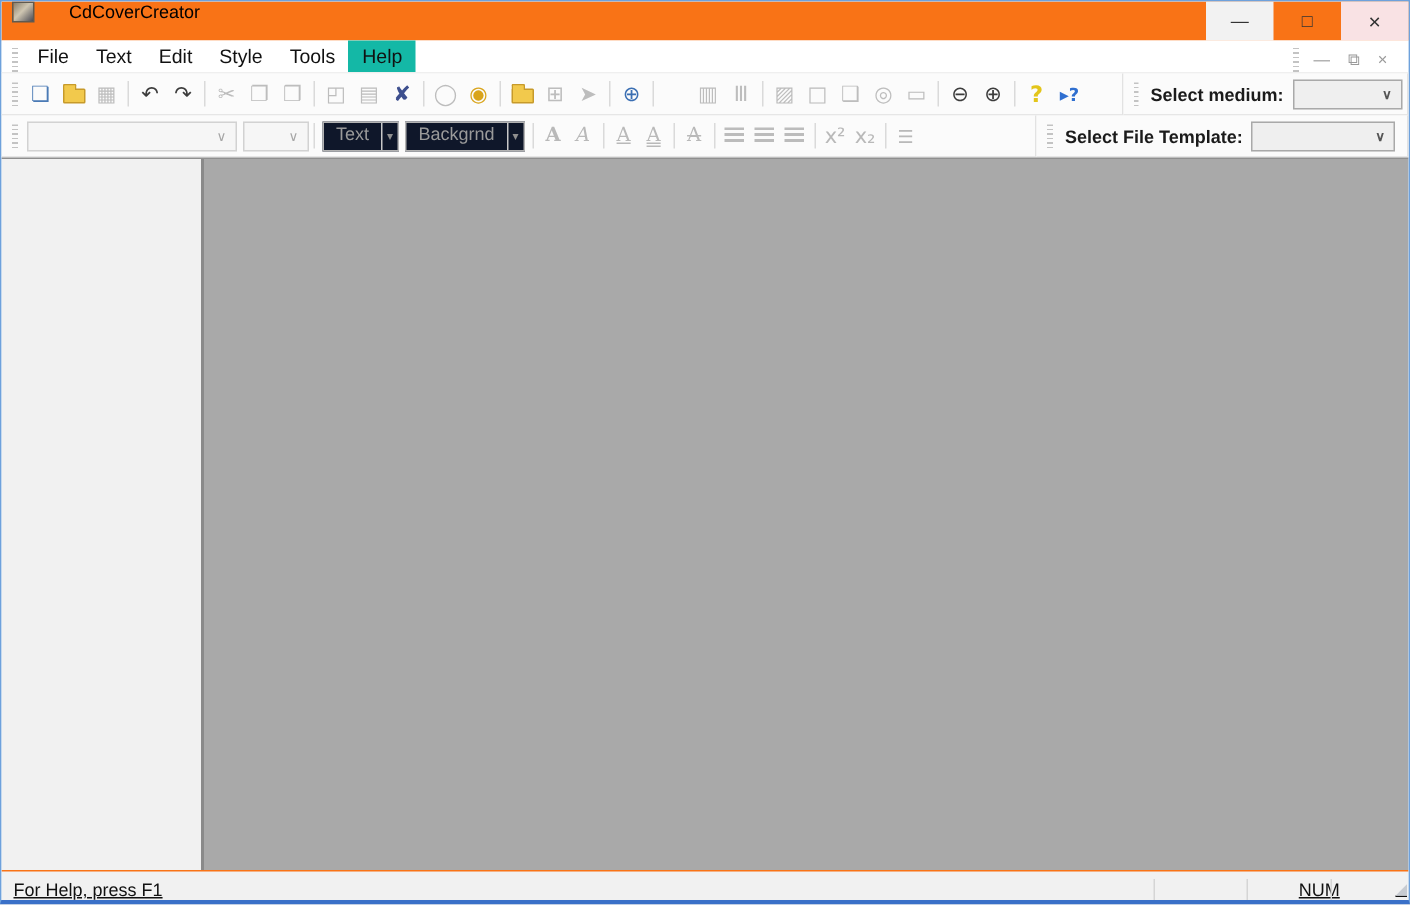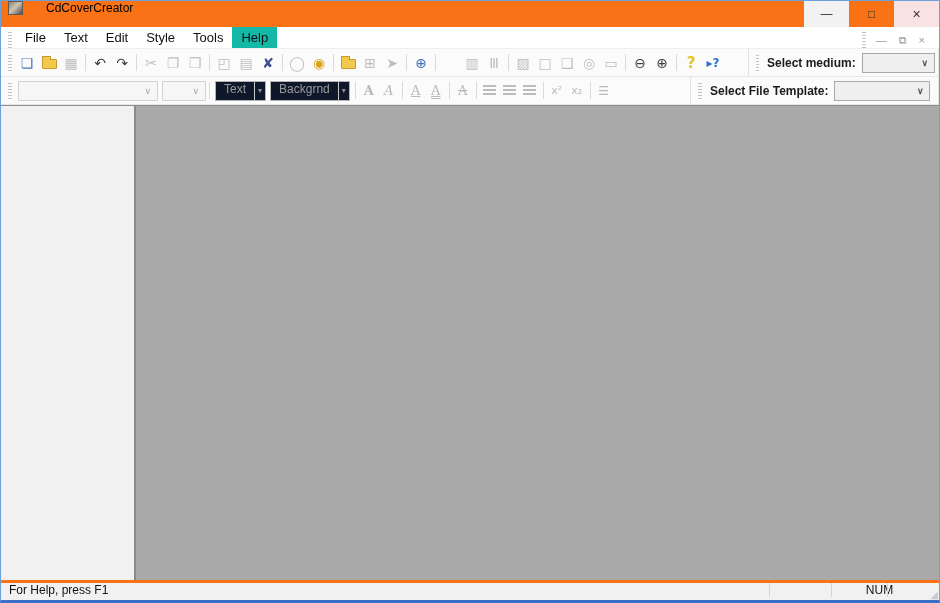--- a/index.html
+++ b/index.html
@@ -57,35 +57,35 @@
   .dropbtn { height:20px; border:1px solid #b3b3b3; background:#0f172a; color:#9a9a9a; font-size:12px;
     display:flex; align-items:flex-start; margin:0 2px; }
   .dropbtn .dlabel { padding:0 8px; white-space:nowrap; }
   .dropbtn .arr { border-left:1px solid #c8c8c8; height:100%; display:flex; align-items:center;
     padding:0 3px; font-size:8px; color:#8f8f8f; }
   .fbtn { width:20px; height:22px; flex:0 0 20px; display:flex; align-items:center; justify-content:center;
     border:none; background:transparent; font-size:13px; color:#b9b9b9; font-family:"DejaVu Serif",serif; }
   .fb-bold { font-weight:bold; } .fb-italic { font-style:italic; }
   .fb-u { text-decoration:underline; } .fb-u2 { text-decoration:underline double; }
   .fb-strike { text-decoration:line-through; }
-  .fb-supsub { font-size:11px; font-family:"DejaVu Sans",sans-serif; }
+  .fb-supsub { font-size:14px; font-family:"DejaVu Sans",sans-serif; }
   .align-icon { width:13px; height:11px;
     background:repeating-linear-gradient(to bottom,#bcbcbc 0 2px,transparent 2px 4px); }
   .abtn { width:20px; height:22px; flex:0 0 20px; display:flex; align-items:center; justify-content:center;
     border:none; background:transparent; }
   .bullet-g { font-size:12px; font-family:"DejaVu Sans",sans-serif; }
 
   
   .content { flex:1; display:flex; border-top:1px solid #8f8f8f; min-height:0; }
   .sidebar { width:135px; flex:0 0 135px; background:#f1f1f1; border-right:2px solid #8a8a8a; }
   .canvas { flex:1; background:#a9a9a9; }
 
   
-  .statusbar { height:20px; flex:0 0 20px; background:#f1f1f1; border-top:3px solid #f97316;
-    display:flex; align-items:flex-start; font-size:12px; color:#111; }
+  .statusbar { height:20px; flex:0 0 20px; background:#f1f1f1; border-top:1px solid #f97316;
+    display:flex; align-items:flex-end; font-size:12px; color:#111;text-decoration:underline; }
   .status-msg { padding-left:8px; flex:1; }
   .spane { height:14px; border-left:1px solid #d5d5d5; display:flex; align-items:center; justify-content:center; }
   .sp-a { width:62px; } .sp-num { width:56px;padding-left:40px; } .sp-b { width:38px; }
   .grip { width:14px; height:18px; display:flex; align-items:flex-end; justify-content:flex-end;
     color:#c7cbd1; font-size:10px; line-height:10px; padding:0 1px 1px 0; }
 </style>
 </head>
 <body>
 
 <div class="window">

